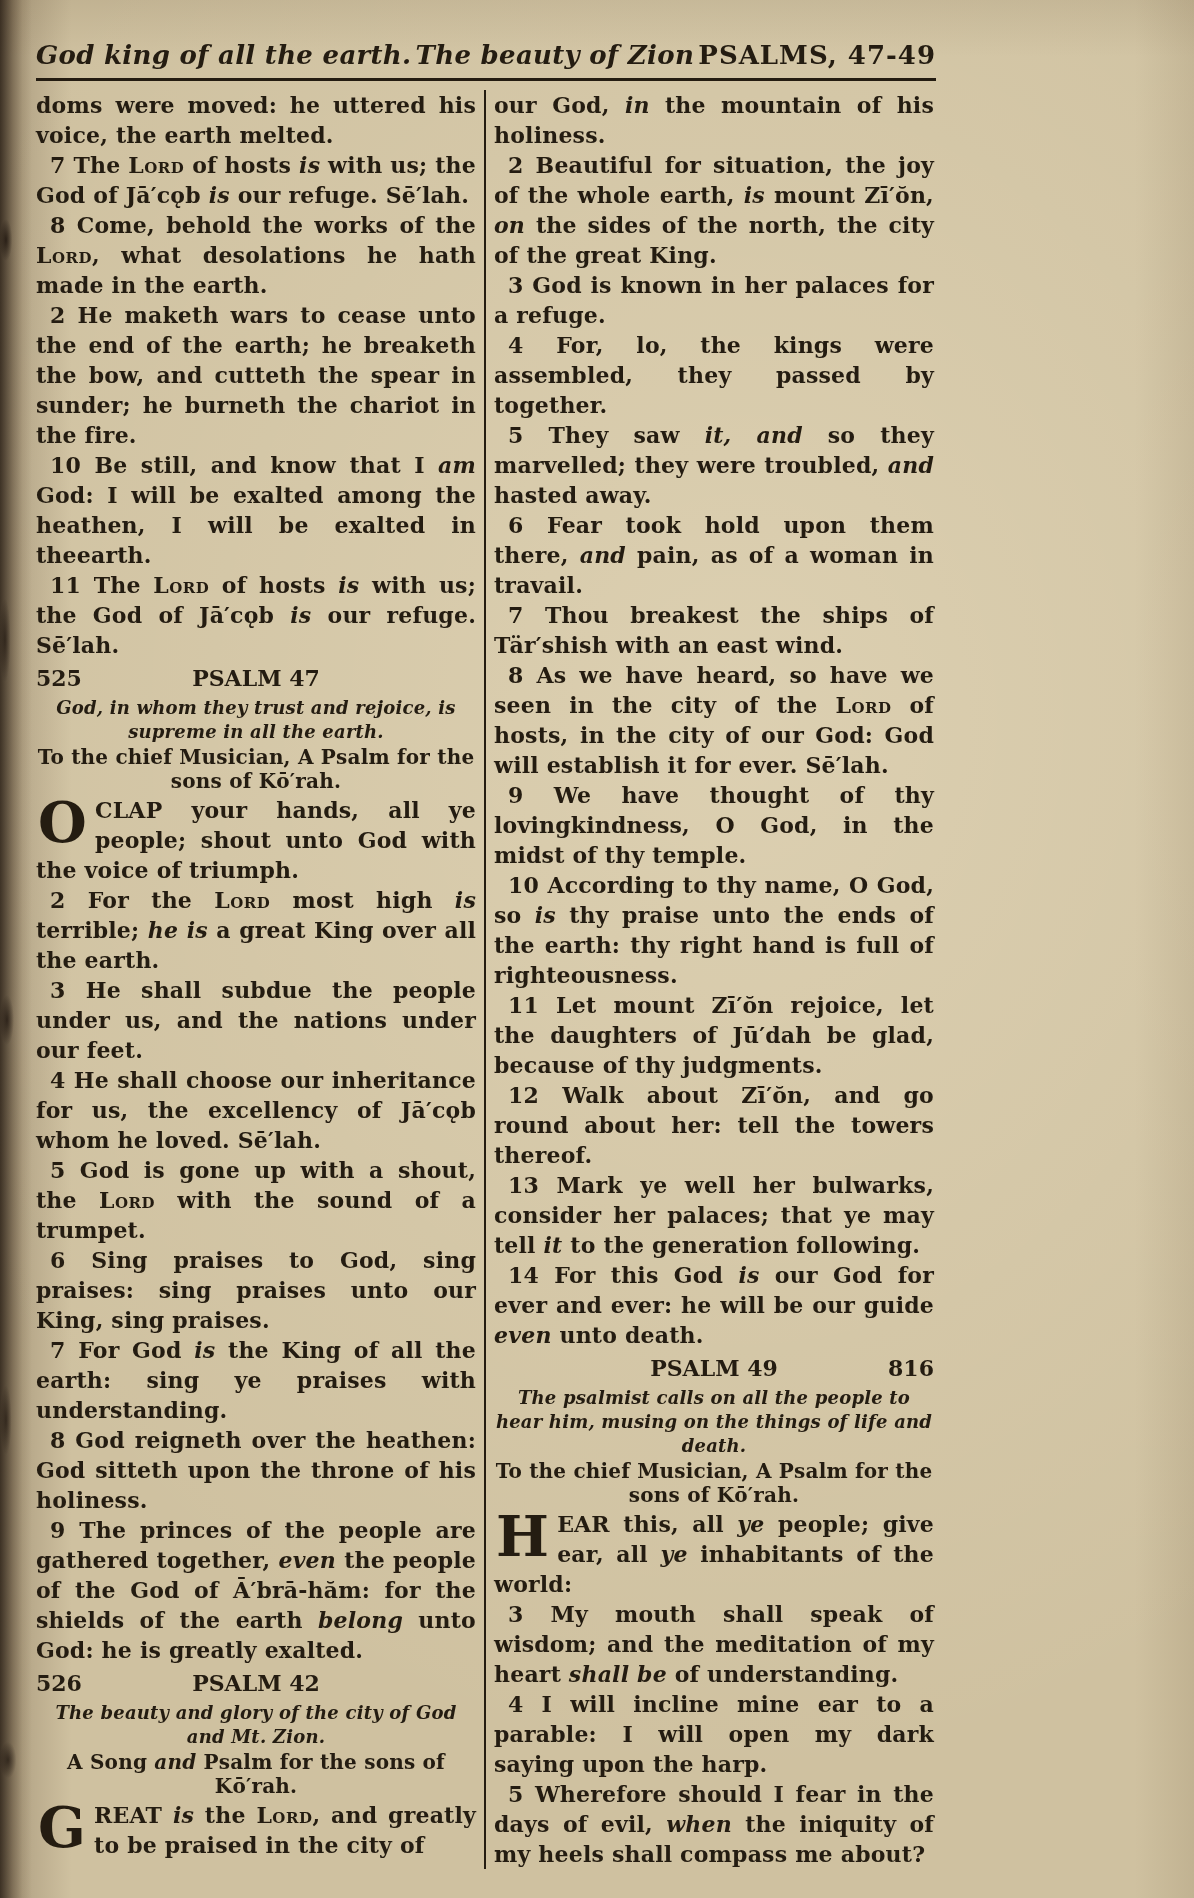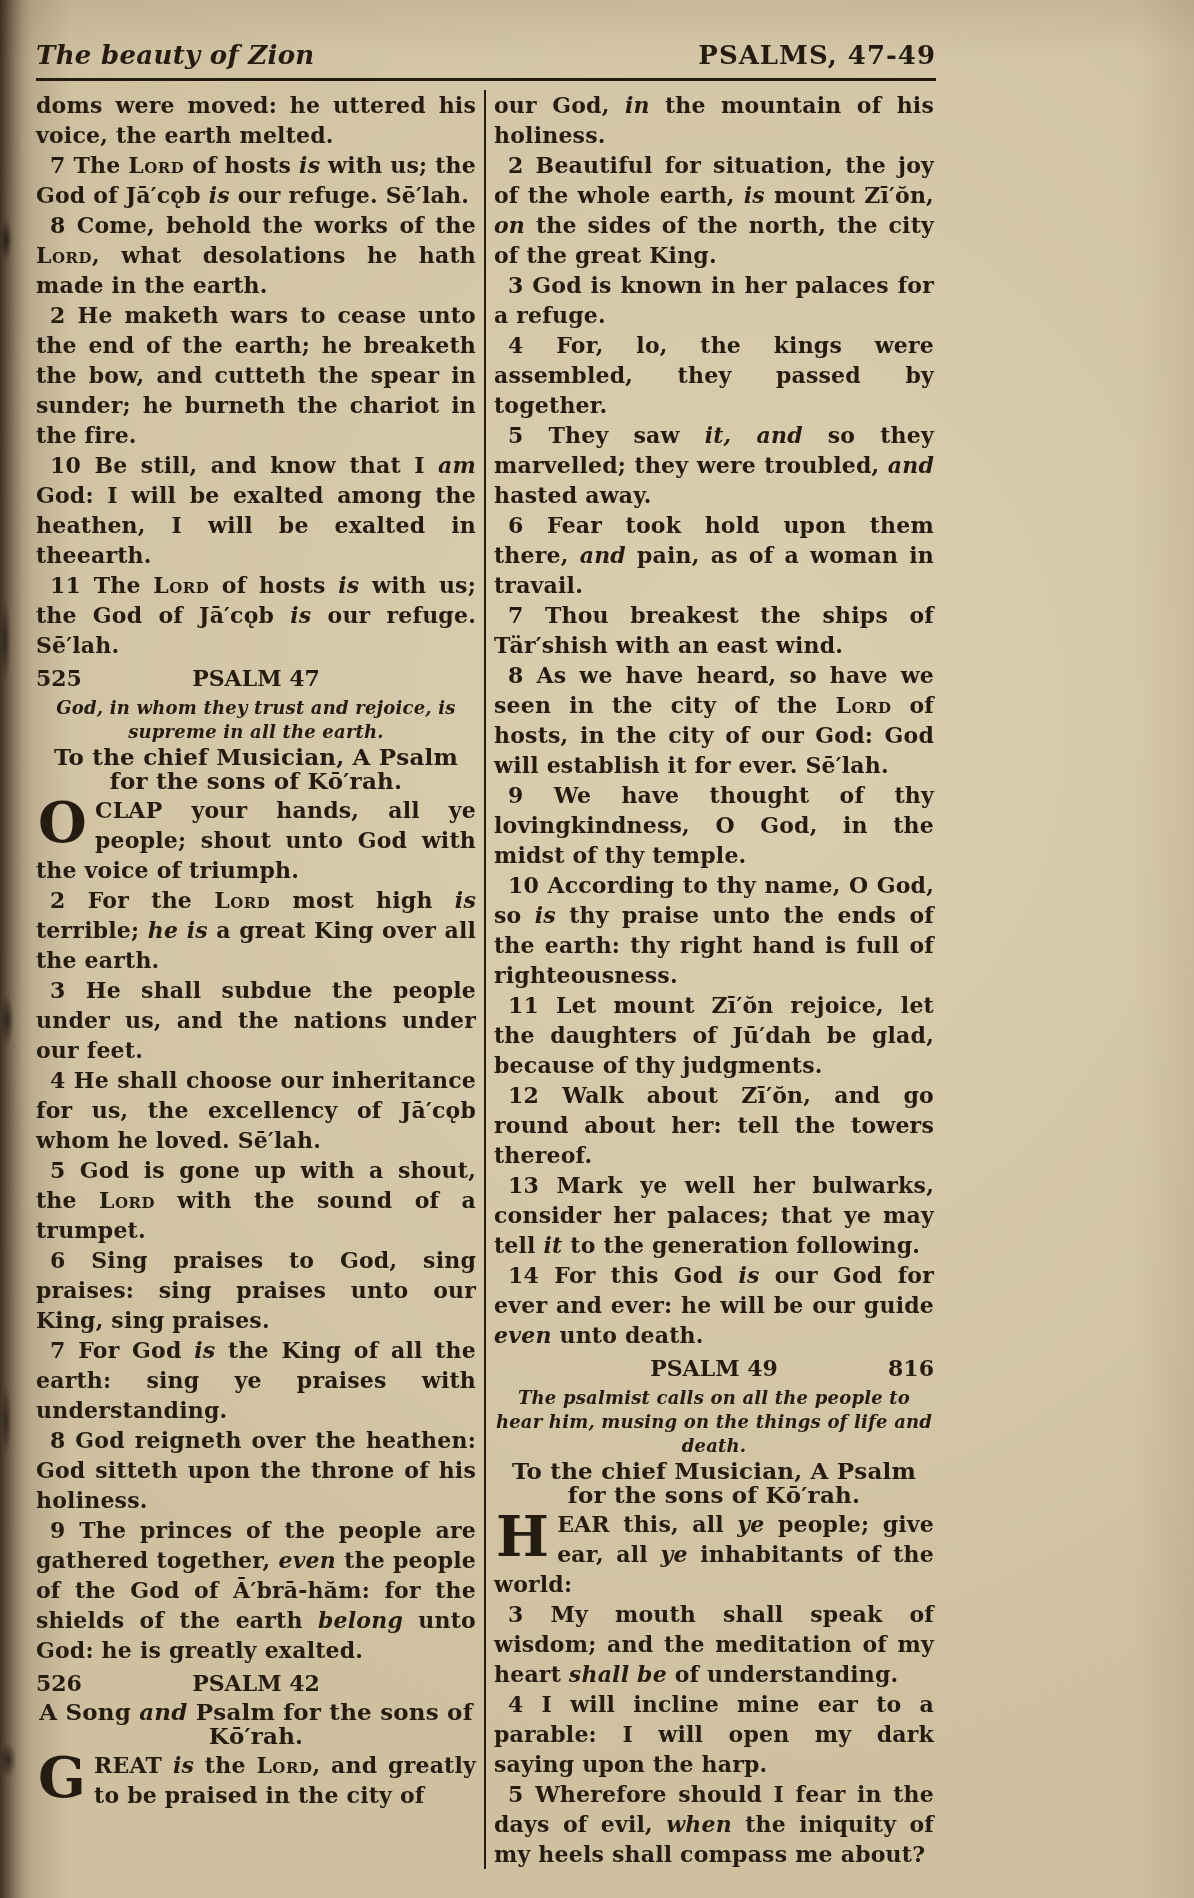--- a/index.html
+++ b/index.html
@@ -30,36 +30,37 @@
   .rh-italic{font-style:italic;}
   .rh-ref{font-style:normal;letter-spacing:1px;}
   .head-rule{height:3px;background:var(--ink);margin-top:8px;}
   .cols{display:flex;margin-top:9px;}
   .col{width:440px;}
   .col-divider{width:2px;background:var(--ink);margin:0 8px;}
   p{margin:0;font-size:22px;line-height:30px;font-weight:bold;text-align:justify;letter-spacing:.2px;}
   p.verse{text-indent:14px;}
   p.cont{text-indent:0;}
   p.summary{font-style:italic;font-size:18px;line-height:24px;text-align:center;text-indent:0;margin:2px 0 1px;}
-  p.inscription{font-size:23px;line-height:24px;text-align:center;text-indent:0;margin:1px 0 2px;}
+  p.inscription{font-size:20px;line-height:24px;text-align:center;text-indent:0;margin:1px 0 2px;}
   .psalm-head{display:grid;grid-template-columns:1fr auto 1fr;font-weight:bold;font-size:22px;line-height:32px;margin-top:2px;gap:36px;}
   .ph-left{text-align:left;}
   .ph-right{text-align:right;}
   p.has-drop{text-indent:0;}
   .dropcap{float:left;font-size:56px;line-height:46px;height:56px;padding:4px 8px 0 2px;font-weight:bold;font-style:normal;}
   .lord{font-variant-caps:small-caps;letter-spacing:.5px;}
   em{font-style:italic;}
 </style>
 </head>
 <body>
 
 <div class="sheet">
   <div class="binding-edge"></div>
   <div class="content">
     <header class="running-head">
+      <span class="rh-italic">God king of all the earth.</span>
       <span class="rh-italic">The beauty of Zion</span>
       <span class="rh-ref">PSALMS, 47-49</span>
     </header>
     <div class="head-rule"></div>
     <div class="cols">
       <div class="col" id="left-column">
           <p class="cont">doms were moved: he uttered his voice, the earth melted.</p>
           <p class="verse">7 The <span class="lord">Lord</span> of hosts <em>is</em> with us; the God of Jā′cǫb <em>is</em> our refuge. Sē′lah.</p>
           <p class="verse">8 Come, behold the works of the <span class="lord">Lord</span>, what desolations he hath made in the earth.</p>
           <p class="verse">2 He maketh wars to cease unto the end of the earth; he breaketh the bow, and cutteth the spear in sunder; he burneth the chariot in the fire.</p>
@@ -79,20 +80,21 @@
           <p class="verse">5 God is gone up with a shout, the <span class="lord">Lord</span> with the sound of a trumpet.</p>
           <p class="verse">6 Sing praises to God, sing praises: sing praises unto our King, sing praises.</p>
           <p class="verse">7 For God <em>is</em> the King of all the earth: sing ye praises with understanding.</p>
           <p class="verse">8 God reigneth over the heathen: God sitteth upon the throne of his holiness.</p>
           <p class="verse">9 The princes of the people are gathered together, <em>even</em> the people of the God of Ā′brā-hăm: for the shields of the earth <em>belong</em> unto God: he is greatly exalted.</p>
           <div class="psalm-head">
             <span class="ph-left">526</span>
             <span class="ph-title">PSALM 42</span>
             <span class="ph-right"></span>
           </div>
+          <p class="summary">The beauty and glory of the city of God and Mt. Zion.</p>
           <p class="inscription">A Song <em>and</em> Psalm for the sons of Kō′rah.</p>
           <p class="verse has-drop"><span class="dropcap">G</span>REAT <em>is</em> the <span class="lord">Lord</span>, and greatly to be praised in the city of</p>
         </div>
       <div class="col-divider"></div>
       <div class="col" id="right-column">
           <p class="cont">our God, <em>in</em> the mountain of his holiness.</p>
           <p class="verse">2 Beautiful for situation, the joy of the whole earth, <em>is</em> mount Zī′ŏn, <em>on</em> the sides of the north, the city of the great King.</p>
           <p class="verse">3 God is known in her palaces for a refuge.</p>
           <p class="verse">4 For, lo, the kings were assembled, they passed by together.</p>
           <p class="verse">5 They saw <em>it, and</em> so they marvelled; they were troubled, <em>and</em> hasted away.</p>

